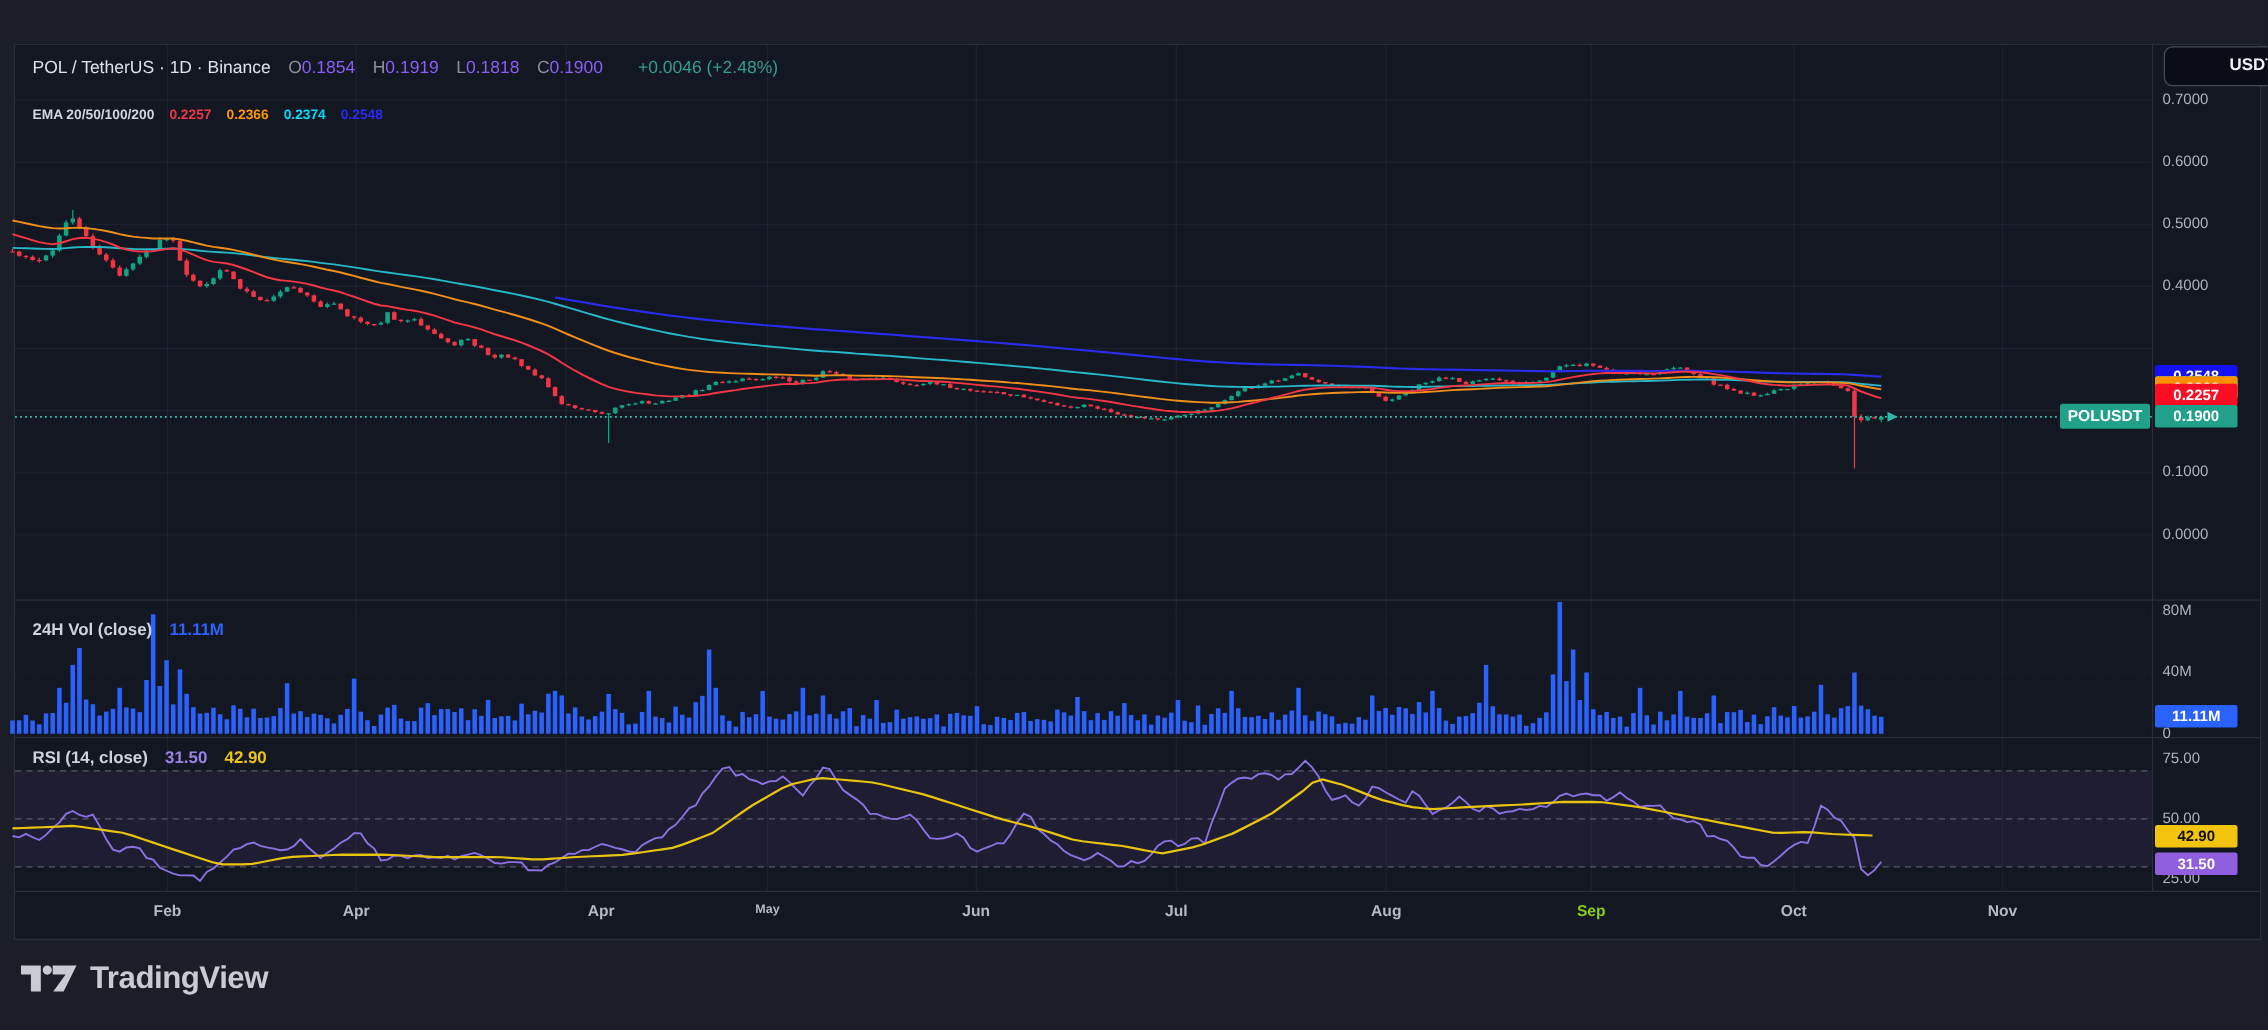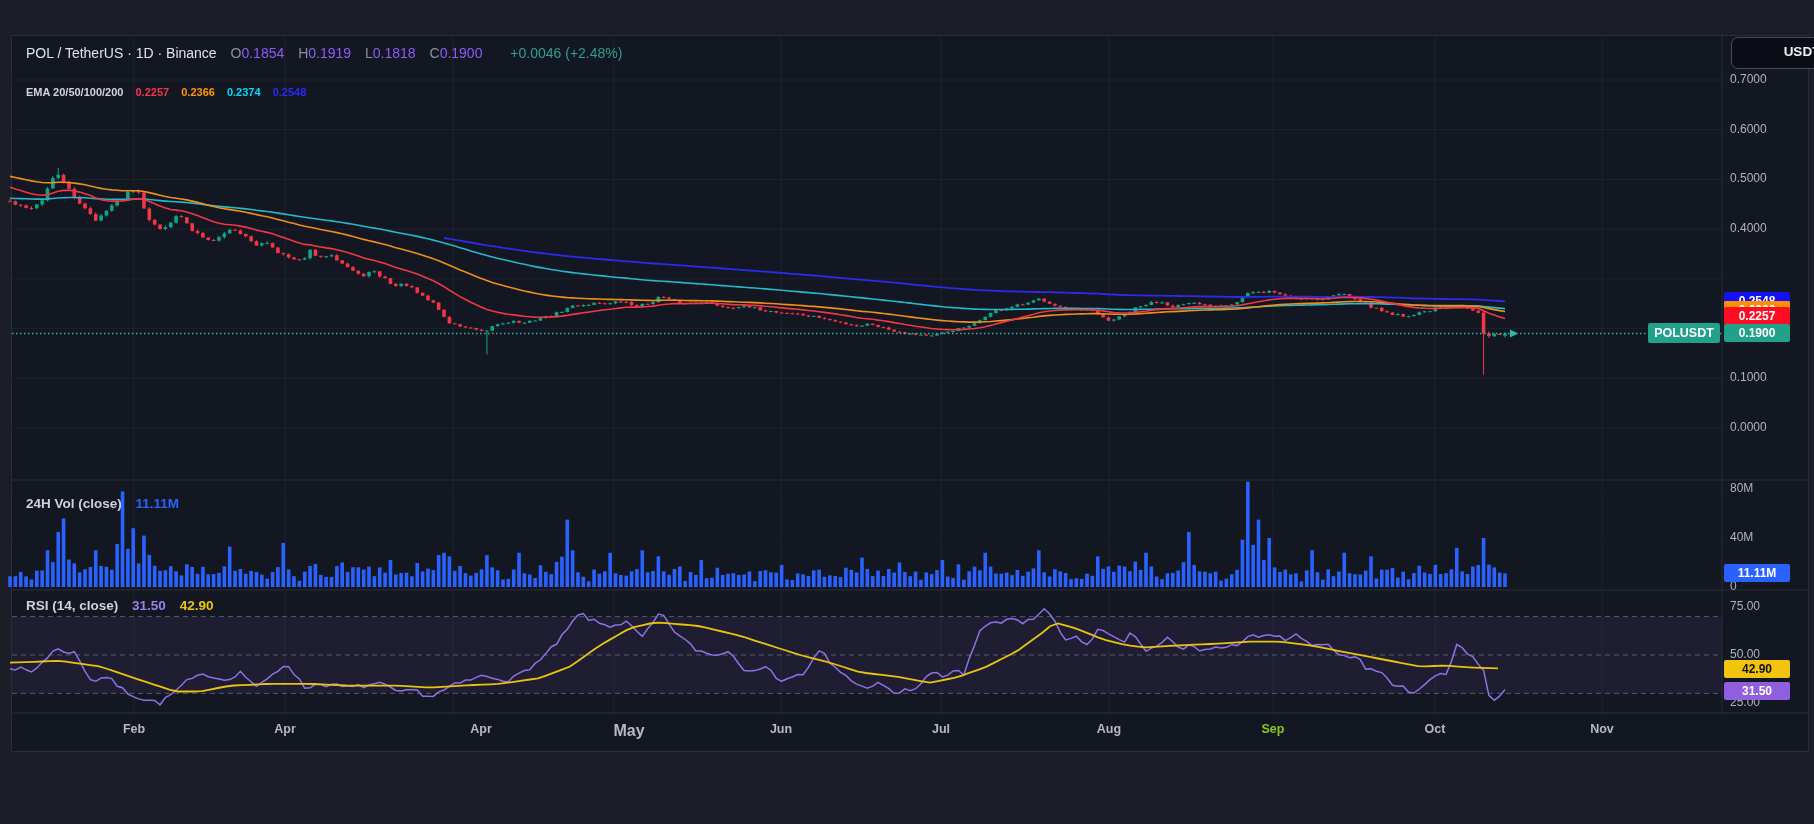--- a/index.html
+++ b/index.html
@@ -975,23 +975,33 @@
       <div class="badge" style="position: absolute; left: 1724px; top: 301.31px; width: 66px; height: 18px; border-radius: 2px; text-align: center; line-height: 18px; font-size: 12px; font-weight: 700; background: rgb(255, 144, 0); color: rgb(255, 255, 255);">0.2366</div>
       <div class="badge" style="position: absolute; left: 1724px; top: 306.727px; width: 66px; height: 18px; border-radius: 2px; text-align: center; line-height: 18px; font-size: 12px; font-weight: 700; background: rgb(251, 14, 36); color: rgb(255, 255, 255);">0.2257</div>
       <div class="badge" style="position: absolute; left: 1724px; top: 324.47px; width: 66px; height: 18px; border-radius: 2px; text-align: center; line-height: 18px; font-size: 12px; font-weight: 700; background: rgb(33, 161, 137); color: rgb(255, 255, 255);">0.1900</div>
       <div id="symbol-price-label" style="position: absolute; left: 1648px; top: 323.47px; background: rgb(33, 161, 137);">POLUSDT</div>
       <div style="position: absolute; left: 1724px; top: 564.39px; width: 66px; height: 18px; border-radius: 2px; text-align: center; line-height: 18px; font-size: 12px; font-weight: 700; background: rgb(41, 98, 255); color: rgb(255, 255, 255);">11.11M</div>
       <div style="position: absolute; left: 1724px; top: 659.632px; width: 66px; height: 18px; border-radius: 2px; text-align: center; line-height: 18px; font-size: 12px; font-weight: 700; background: rgb(242, 196, 14); color: rgb(17, 17, 17);">42.90</div>
       <div style="position: absolute; left: 1724px; top: 681.52px; width: 66px; height: 18px; border-radius: 2px; text-align: center; line-height: 18px; font-size: 12px; font-weight: 700; background: rgb(143, 95, 224); color: rgb(255, 255, 255);">31.50</div>
       <div class="month" style="position: absolute; left: 134px; top: 722px; font-size: 12.5px; font-weight: 600; color: rgb(182, 185, 193); transform: translateX(-50%);">Feb</div>
       <div class="month" style="position: absolute; left: 285px; top: 722px; font-size: 12.5px; font-weight: 600; color: rgb(182, 185, 193); transform: translateX(-50%);">Apr</div>
       <div class="month" style="position: absolute; left: 453px; top: 722px; font-size: 12.5px; font-weight: 600; color: rgb(182, 185, 193); transform: translateX(-50%); margin-left: 28px;">Apr</div>
-      <div class="month" style="position: absolute; left: 614px; top: 722px; font-size: 16px; font-weight: 600; color: rgb(182, 185, 193); transform: translateX(-50%); margin-left: 15px;">May</div>
+      <div class="month" style="position: absolute; left: 614px; top: 722px; font-size: 10px; font-weight: 600; color: rgb(182, 185, 193); transform: translateX(-50%);">May</div>
       <div class="month" style="position: absolute; left: 781px; top: 722px; font-size: 12.5px; font-weight: 600; color: rgb(182, 185, 193); transform: translateX(-50%);">Jun</div>
       <div class="month" style="position: absolute; left: 941px; top: 722px; font-size: 12.5px; font-weight: 600; color: rgb(182, 185, 193); transform: translateX(-50%);">Jul</div>
       <div class="month" style="position: absolute; left: 1109px; top: 722px; font-size: 12.5px; font-weight: 600; color: rgb(182, 185, 193); transform: translateX(-50%);">Aug</div>
       <div class="month" style="position: absolute; left: 1273px; top: 722px; font-size: 12.5px; font-weight: 700; color: #84cc16; transform: translateX(-50%);">Sep</div>
       <div class="month" style="position: absolute; left: 1435px; top: 722px; font-size: 12.5px; font-weight: 600; color: rgb(182, 185, 193); transform: translateX(-50%);">Oct</div>
       <div class="month" style="position: absolute; left: 1602px; top: 722px; font-size: 12.5px; font-weight: 600; color: rgb(182, 185, 193); transform: translateX(-50%);">Nov</div>
     </div>
 
+  <div id="logo">
+    <svg width="46" height="32" viewBox="0 0 58 36">
+      <g fill="#c9cbd2">
+        <path d="M1 6 H21 V32 H11 V15 H1 Z"></path>
+        <circle cx="27.5" cy="10.5" r="4.6"></circle>
+        <path d="M33 6 H57 L44 32 H33.5 L46 15 H33 Z"></path>
+      </g>
+    </svg>
+    <span id="logo-text">TradingView</span>
+  </div>
 
 </div>
 
 </body></html>

